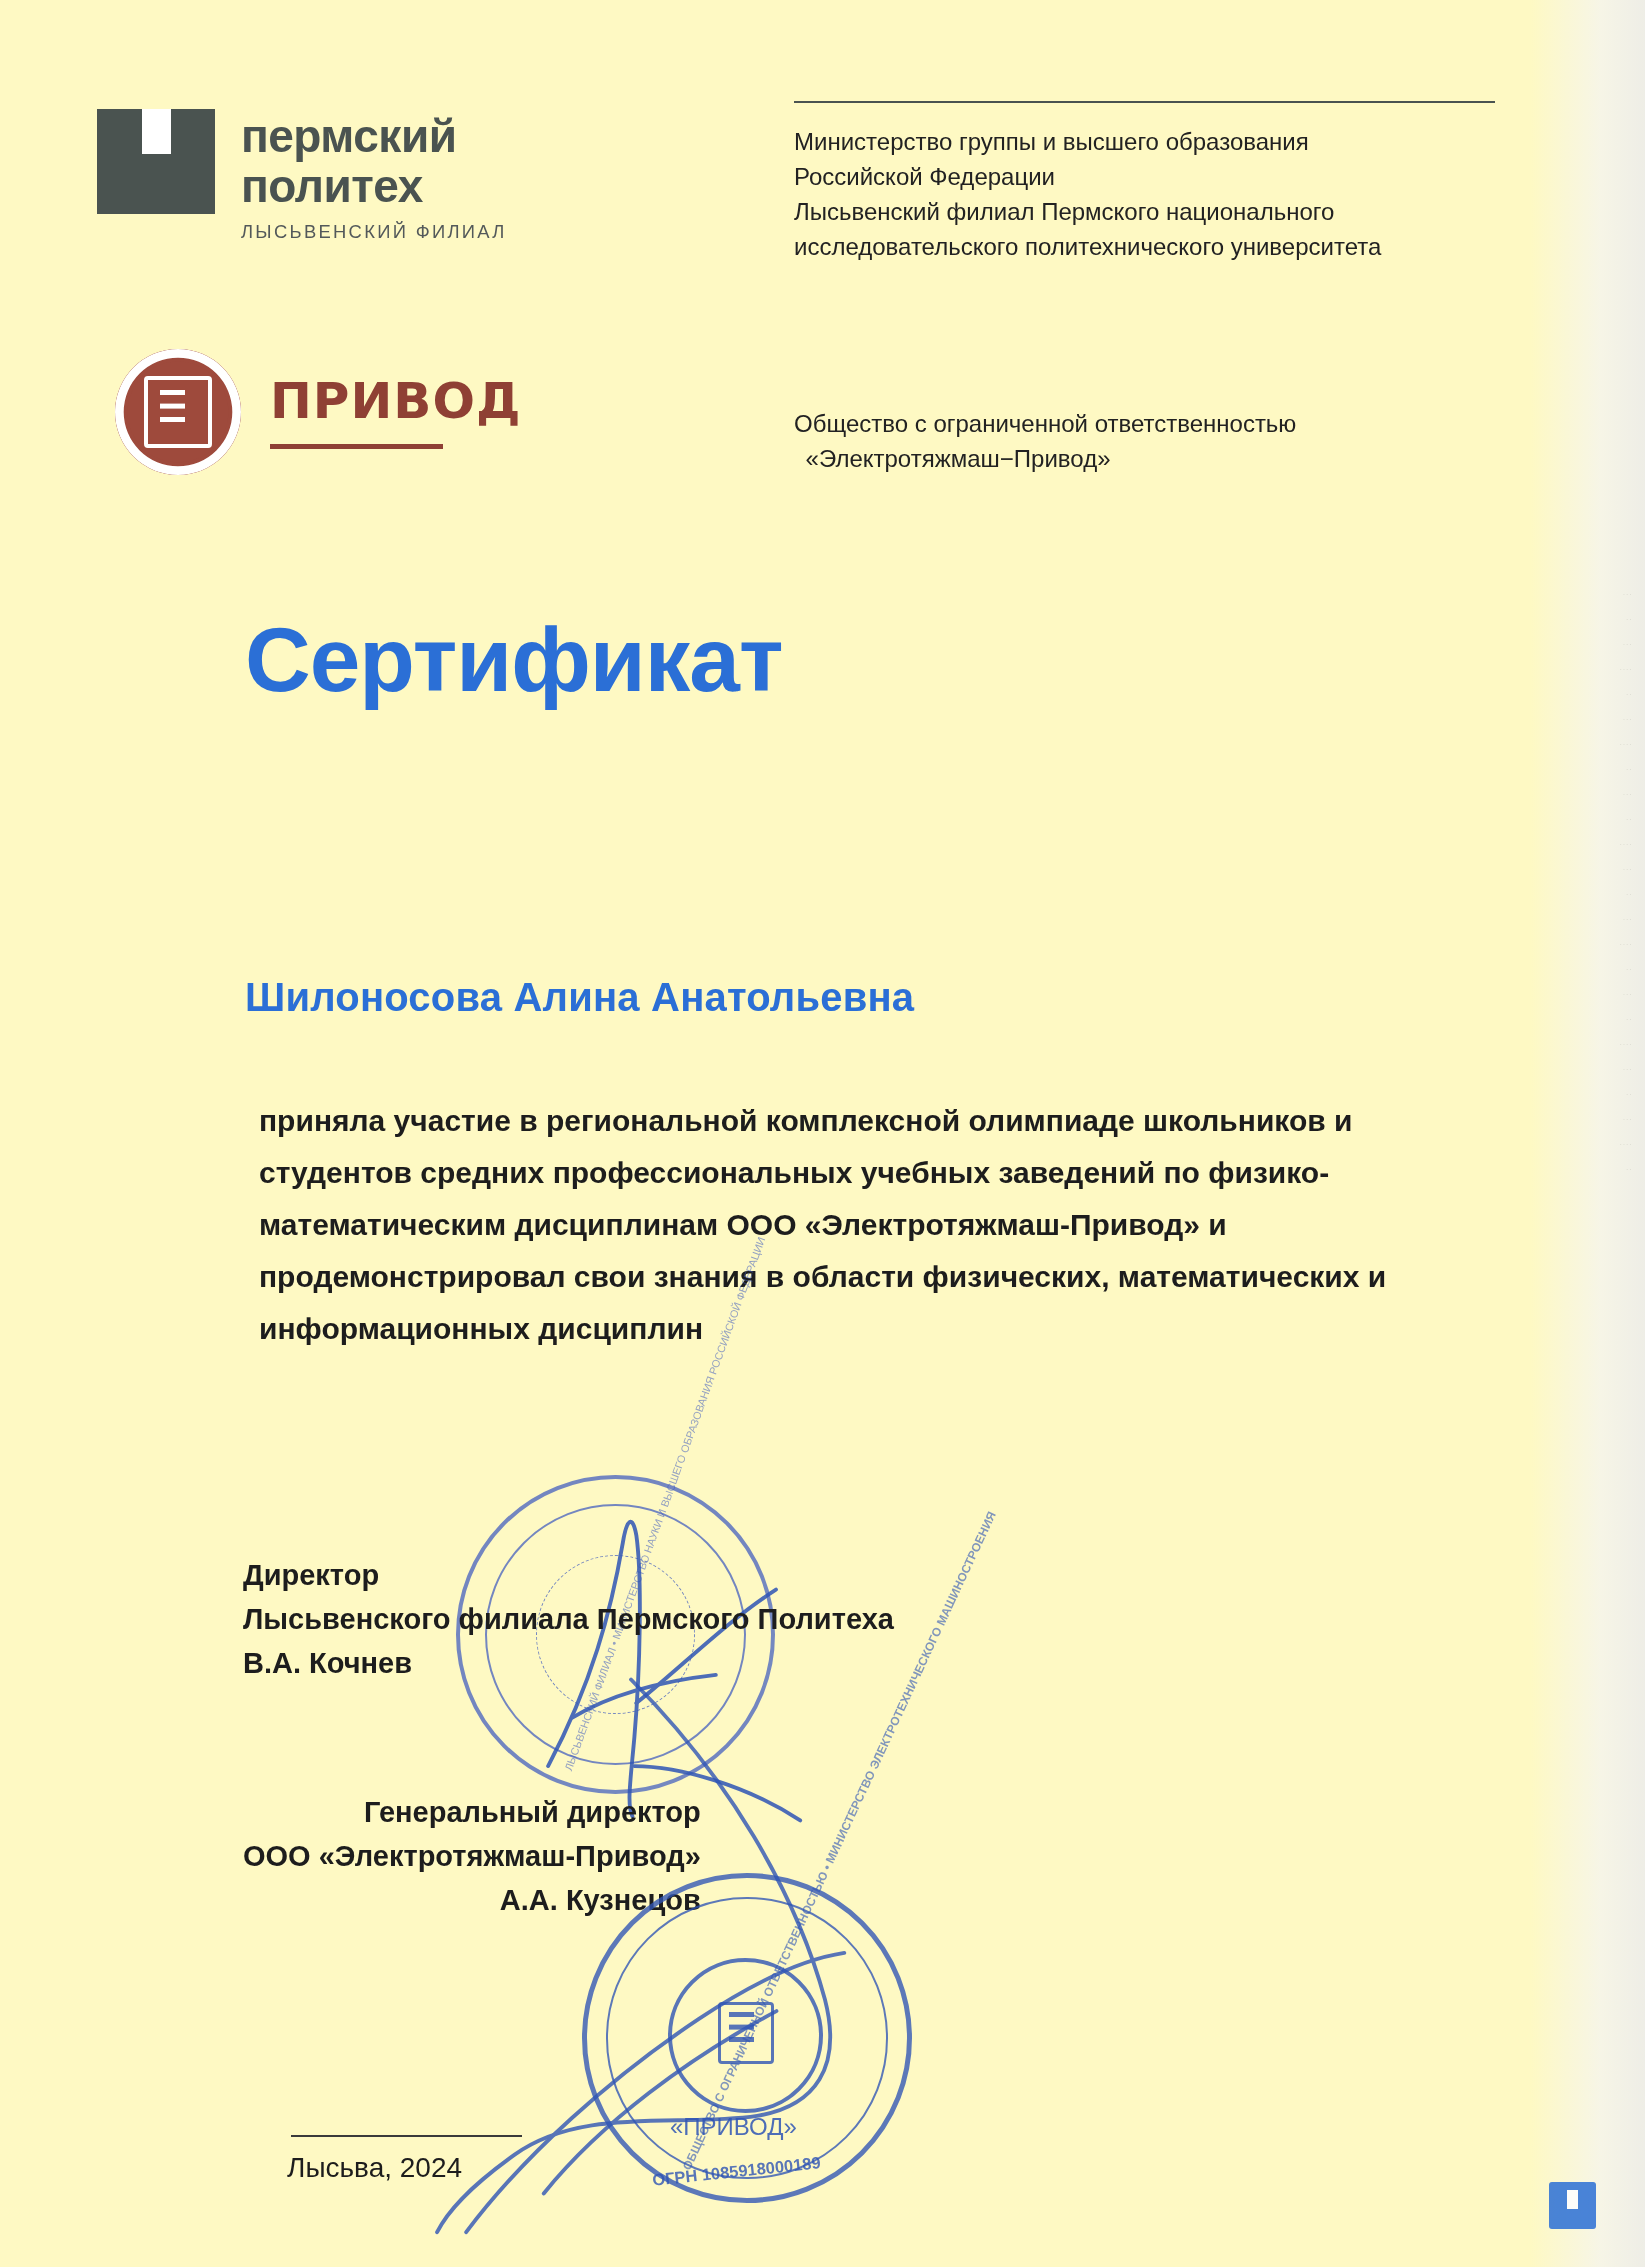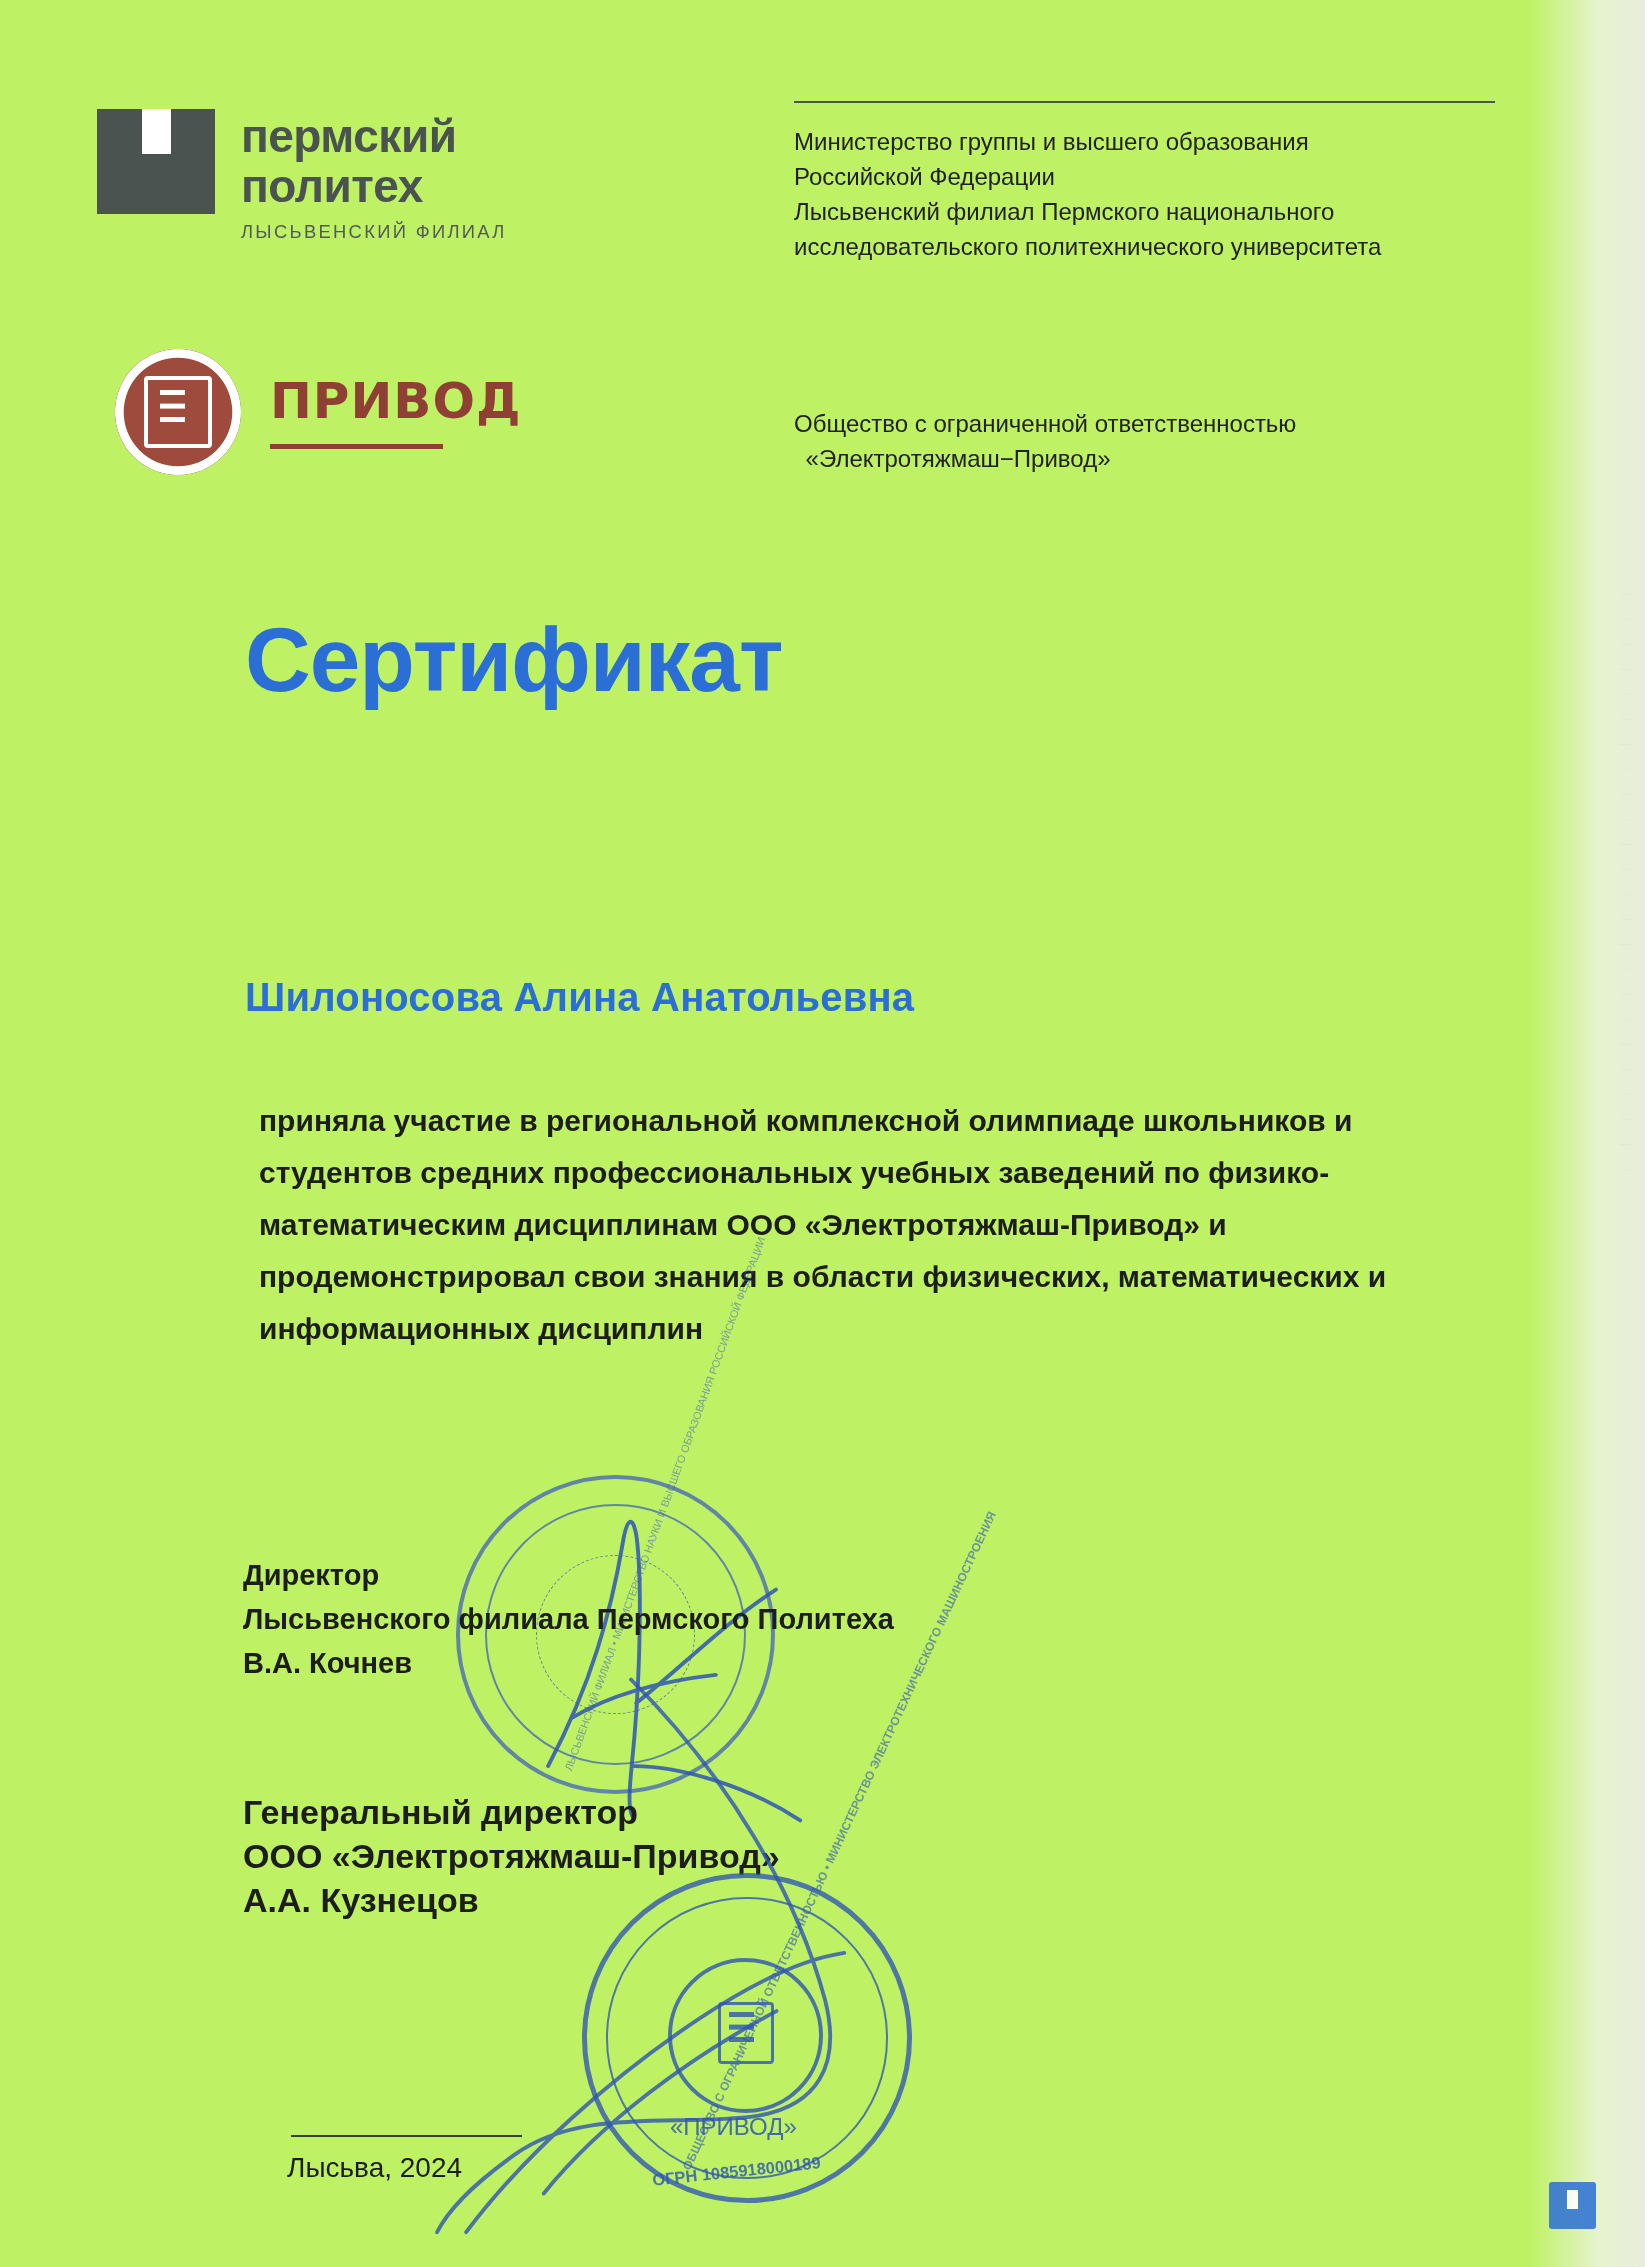--- a/index.html
+++ b/index.html
@@ -8,21 +8,21 @@
     background: #ffffff;
   }
   body {
     font-family: "Liberation Sans", sans-serif;
     color: #1a1a1a;
   }
   .page {
     position: relative;
     width: 1646px;
     height: 2268px;
-    background: #bef264;
+    background: #fef9c3;
     overflow: hidden;
   }
   
   .scan-edge {
     position: absolute;
     top: 0;
     right: 0;
     width: 116px;
     height: 100%;
     background: linear-gradient(to right, rgba(255,255,255,0) 0%, rgba(244,244,242,0.75) 60%, rgba(236,236,234,0.9) 100%);
@@ -227,24 +227,25 @@
     top: 1553px;
     font-size: 29px;
     font-weight: bold;
     line-height: 44px;
     color: #1d1d1d;
   }
   .sign-block-2 {
     position: absolute;
     left: 243px;
     top: 1790px;
-    font-size: 34px;
+    font-size: 29px;
     font-weight: bold;
     line-height: 44px;
     color: #1d1d1d;
+    text-align: right;
   }
   .place-line {
     position: absolute;
     left: 291px;
     top: 2135px;
     width: 231px;
     height: 1.9px;
     background: #3a3a3a;
   }
   .place-date {

